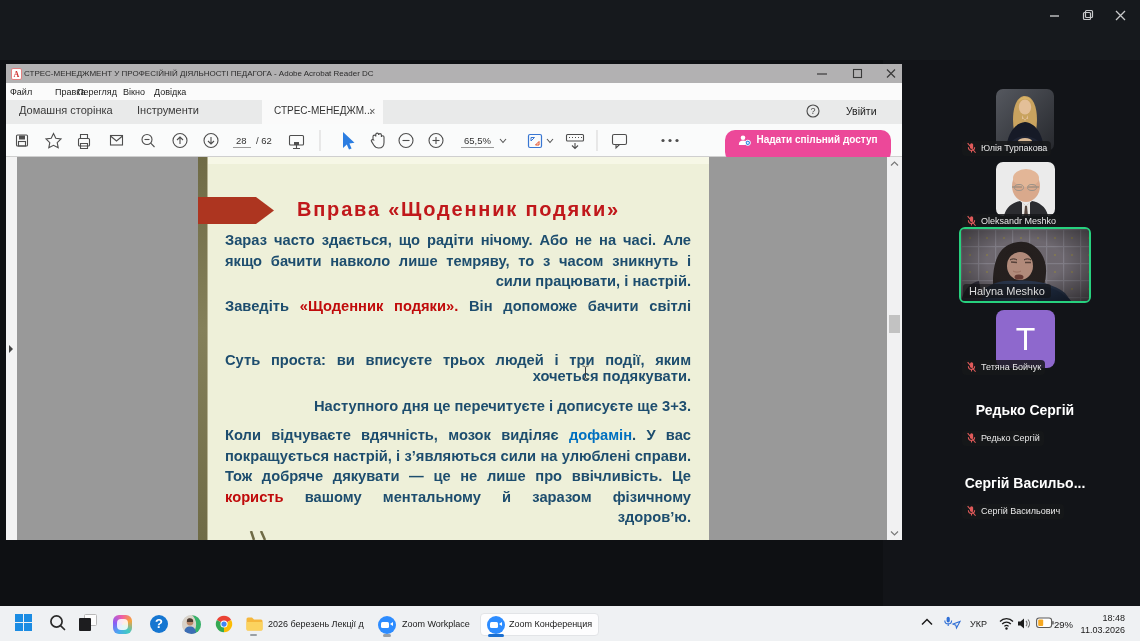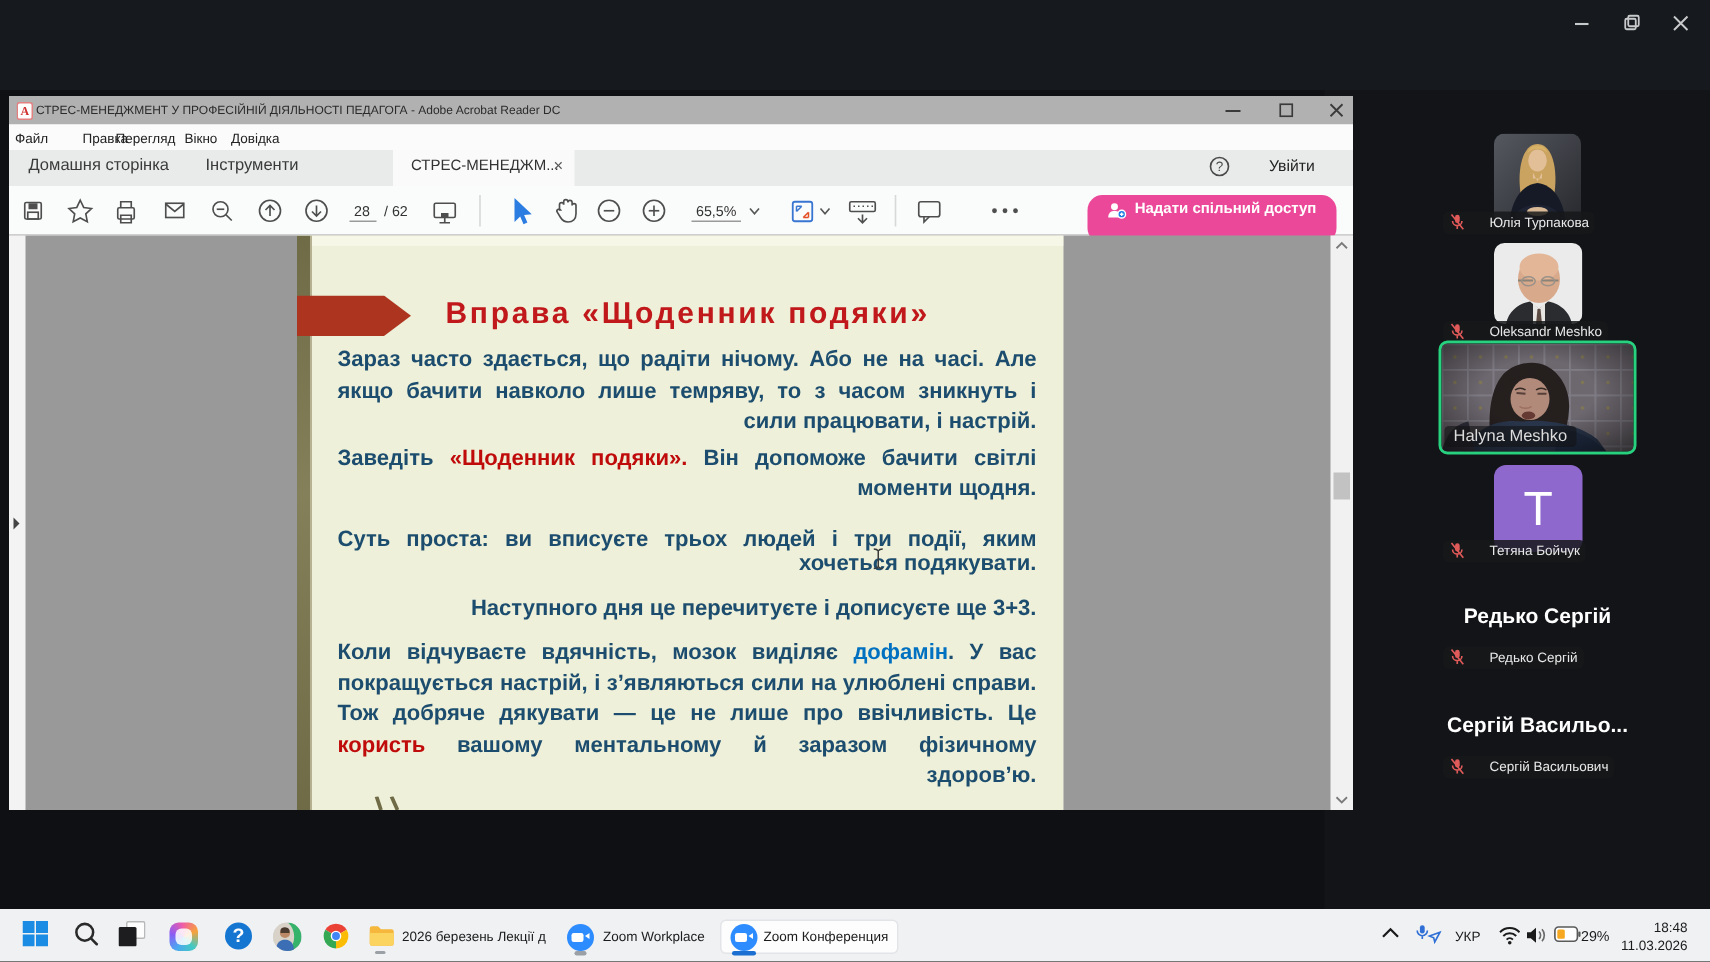--- a/index.html
+++ b/index.html
@@ -4,21 +4,21 @@
 <style>
   * { margin:0; padding:0; box-sizing:border-box; }
   html,body { width:1140px; height:641px; overflow:hidden; background:#121418; }
   body { font-family:"Liberation Sans", sans-serif; position:relative; }
   .abs { position:absolute; }
   .jline, .lline { position:absolute; left:27px; width:466px; font-size:14.7px; line-height:16px;
     font-weight:bold; color:#1d4d6e; white-space:nowrap;text-align:right; }
   .jline { white-space:normal; text-align:justify; text-align-last:justify; }
   .red { color:#c00b0b; }
   .blue { color:#0070c0; }
-  .plabel { position:absolute; display:flex; align-items:center; gap:16px; background:rgba(22,23,26,0.85);
+  .plabel { position:absolute; display:flex; align-items:center; gap:4px; background:rgba(22,23,26,0.85);
     border-radius:4px; padding:1px 4px 1.5px 4px; font-size:9px; color:#e8e8e8; white-space:nowrap; }
   .mic { flex:0 0 auto; }
 </style>
 </head>
 <body>
 
 <div class="abs" id="topbar" style="left:0;top:0;width:1140px;height:60px;background:#16191d;">
   <svg class="abs" style="left:1040px;top:6px;" width="96" height="20" viewBox="0 0 96 20">
     <line x1="10" y1="10" x2="19" y2="10" stroke="#c8c9cb" stroke-width="1.4"></line>
     <rect x="43.5" y="6.5" width="7" height="7" rx="1" fill="none" stroke="#c8c9cb" stroke-width="1.2"></rect>
@@ -160,21 +160,20 @@
       <svg class="abs" style="left:0;top:40px;" width="77" height="27" viewBox="0 0 77 27">
         <path d="M0 0 H58 L76 13.5 L58 27 H0 Z" fill="#ad3520"></path>
       </svg>
 
       <div class="abs" style="left:99px;top:41px;width:320px;text-align:center;font-size:20px;font-weight:bold;letter-spacing:1.8px;color:#c0181b;white-space:nowrap;">Вправа «Щоденник подяки»</div>
 
       <div class="jline" style="top:75px;">Зараз часто здається, що радіти нічому. Або не на часі. Але</div>
       <div class="jline" style="top:95.5px;">якщо бачити навколо лише темряву, то з часом зникнуть і</div>
       <div class="lline" style="top:116px;">сили працювати, і настрій.</div>
       <div class="jline" style="top:141px;">Заведіть <span class="red">«Щоденник подяки».</span> Він допоможе бачити світлі</div>
-      <div class="lline" style="top:160.5px;">моменти щодня.</div>
       <div class="jline" style="top:195px;">Суть проста: ви вписуєте трьох людей і три події, яким</div>
       <div class="lline" style="top:210.5px;">хочеться подякувати.</div>
       <div class="lline" style="top:241px;">Наступного дня це перечитуєте і дописуєте ще 3+3.</div>
       <div class="jline" style="top:270px;">Коли відчуваєте вдячність, мозок виділяє <span class="blue">дофамін</span>. У вас</div>
       <div class="jline" style="top:290.5px;">покращується настрій, і з’являються сили на улюблені справи.</div>
       <div class="jline" style="top:311px;">Тож добряче дякувати — це не лише про ввічливість. Це</div>
       <div class="jline" style="top:331.5px;"><span class="red">користь</span> вашому ментальному й заразом фізичному</div>
       <div class="lline" style="top:352px;">здоров’ю.</div>
 
       <svg class="abs" style="left:50px;top:374px" width="22" height="9" viewBox="0 0 22 9">

